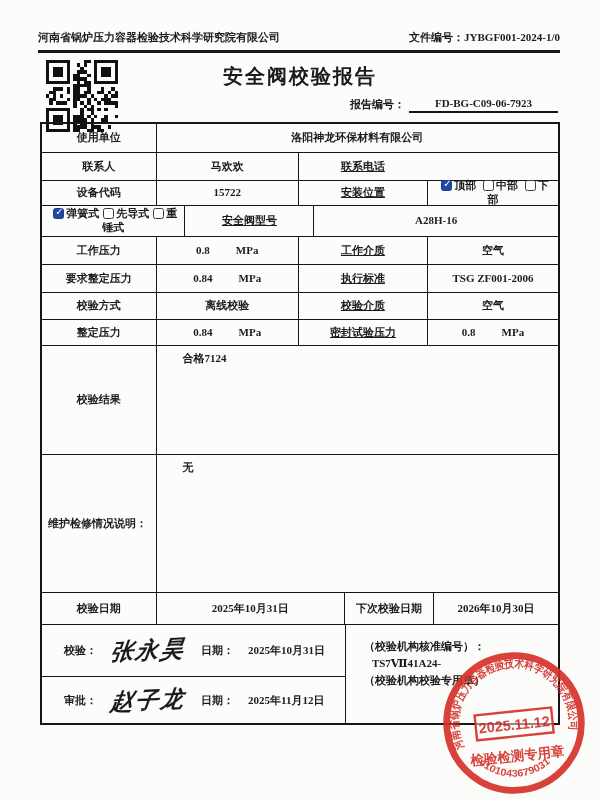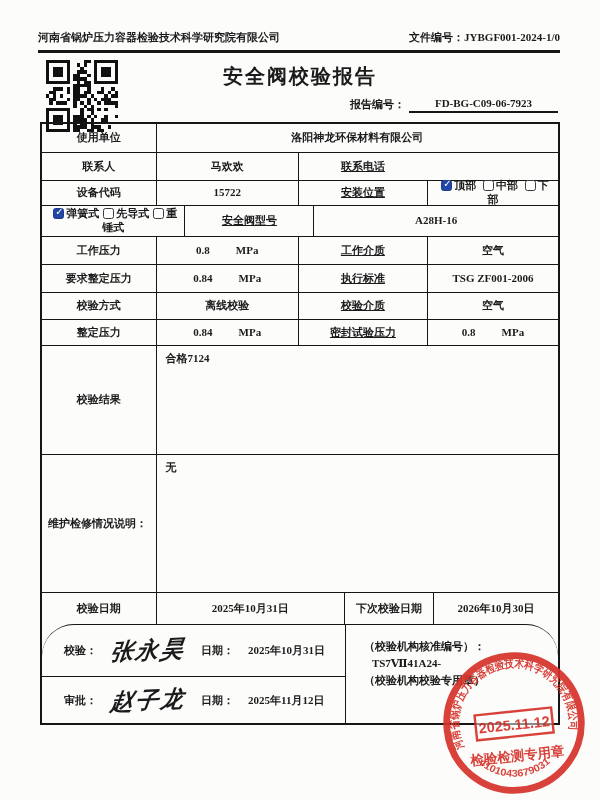--- a/index.html
+++ b/index.html
@@ -40,37 +40,37 @@
       display:flex;align-items:center;justify-content:center;
       font-size:11px;font-weight:bold;text-align:center;
       padding:2px 4px;line-height:1.25;}
   .td:first-child{border-left:none;}
   .c1{width:22%;}.c2{width:27.6%;}.c3{width:25%;text-decoration:underline;}.c4{flex:1;}
   .d1{width:22%;}.d2{width:36.5%;}.d3{width:17.3%;}.d4{flex:1;}
   .h28{height:28px;}.h27{height:27px;}.h24{height:24px;}.h30{height:30px;}
   .h26{height:26px;}.h25{height:25px;}.h31{height:31px;}
   .tall1{height:108px;}.tall2{height:137px;}
   .top-left{align-items:flex-start;justify-content:flex-start;
-            text-align:left;padding:6px 9px;}
+            text-align:left;padding:6px 26px;}
   .label-left{justify-content:flex-start;text-align:left;padding-left:6px;}
   .press{gap:26px;}
   .press .unit{font-weight:bold;}
 
   
   .cb{width:11px;height:11px;border:1.6px solid #3a3a3a;border-radius:2.5px;
       display:inline-block;vertical-align:-2px;margin:0 2px 0 4px;
       box-sizing:border-box;position:relative;background:#fff;}
   .cb.on{background:#2247a5;border-color:#1d3c8f;}
   .cb.on::after{content:"\2713";position:absolute;left:1px;top:-3px;
       color:#fff;font-size:10px;font-weight:bold;
       font-family:"DejaVu Sans",sans-serif;}
   .opts{display:block;}
 
   
-  .sig-wrap{display:flex;border-top:1.5px solid #161616;border-radius:32px;}
+  .sig-wrap{display:flex;border-top:1.5px solid #161616;}
   .sig-left{width:58.7%;display:flex;flex-direction:column;}
   .sig-row{display:flex;align-items:center;padding-left:22px;
            font-size:11px;font-weight:bold;}
   .sig-row1{height:51px;}
   .sig-row2{height:46px;border-top:1.5px solid #161616;}
   .sign{font-size:23px;font-weight:bold;font-style:italic;
         transform:rotate(-3deg) skewX(-10deg);
         margin:0 10px 0 8px;min-width:86px;text-align:center;
         letter-spacing:2px;white-space:nowrap;}
   .sig-date{margin-left:14px;}

